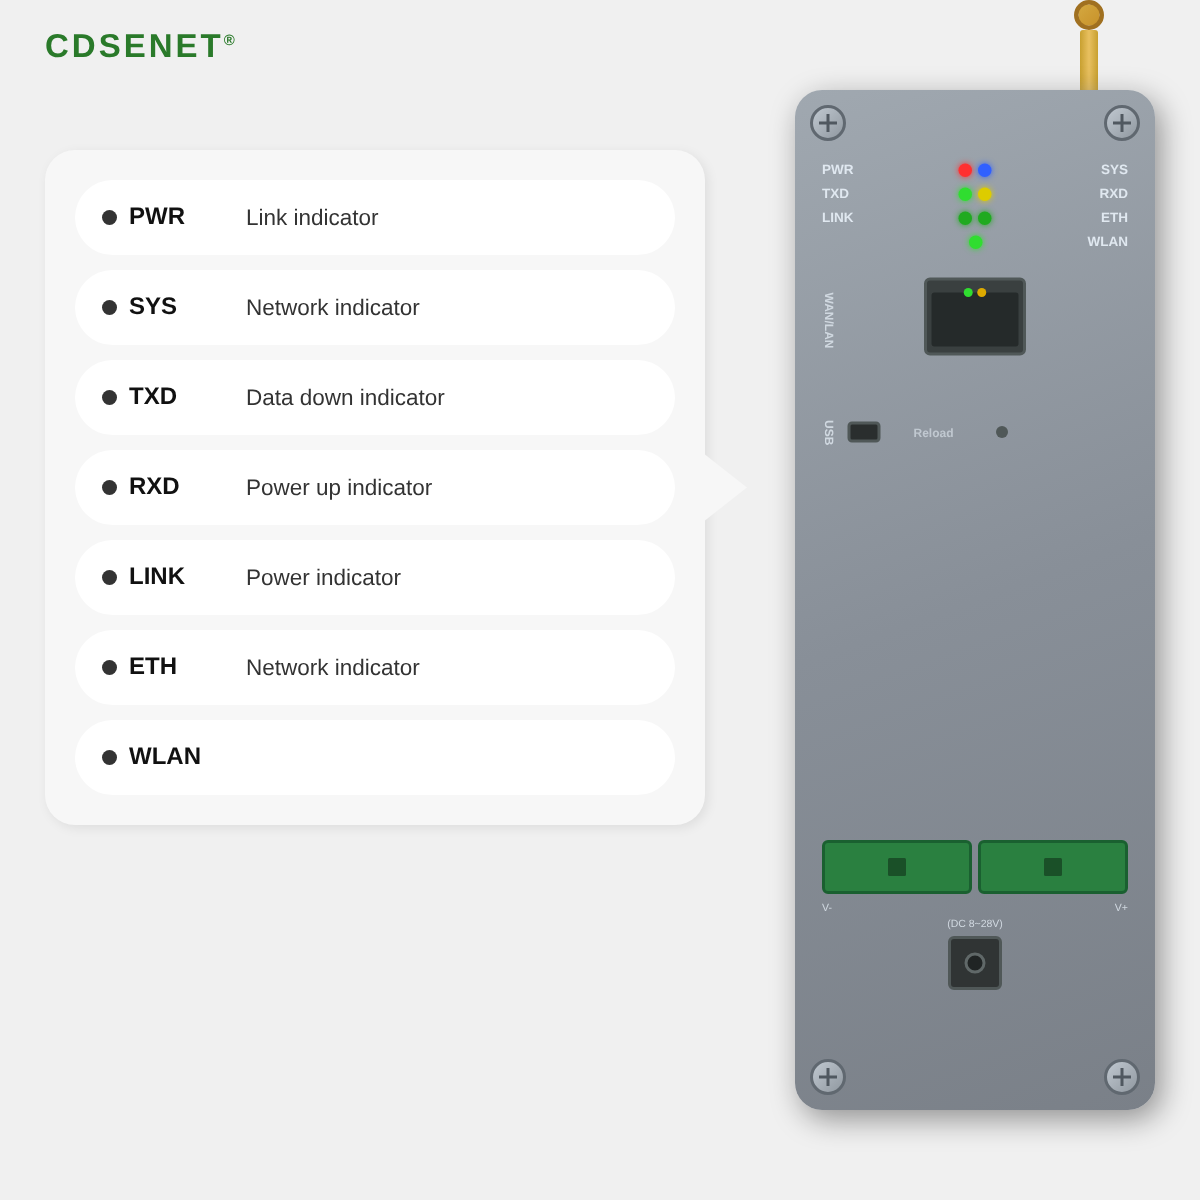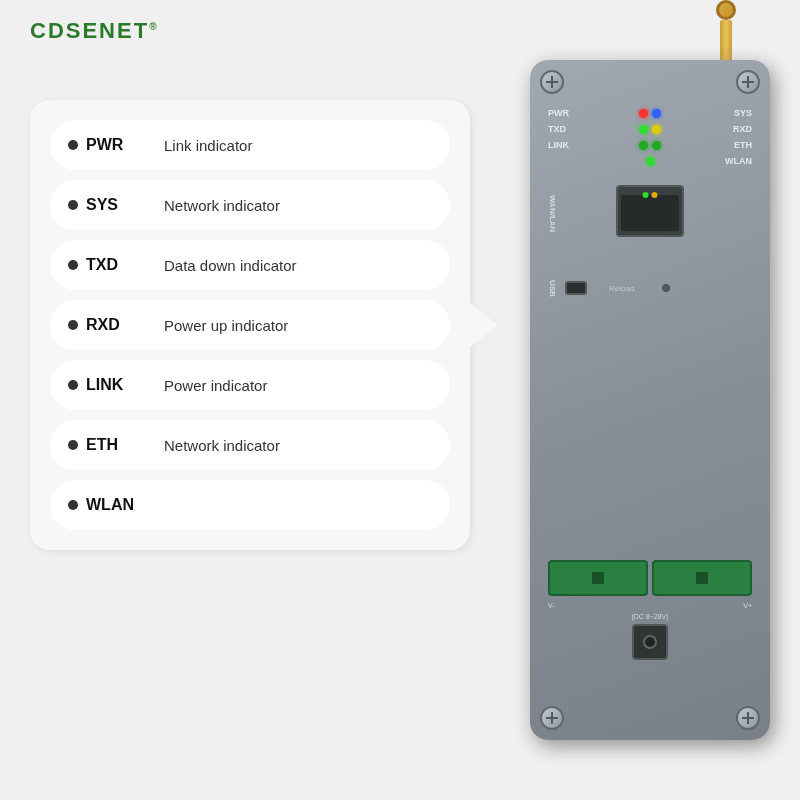--- a/index.html
+++ b/index.html
@@ -470,21 +470,21 @@
           <div class="eth-led" style="background:#30dd30;"></div>
           <div class="eth-led" style="background:#ddaa00;"></div>
         </div>
         <div class="eth-inner"></div>
       </div>
     </div>
 
     <div class="usb-area" style="position:absolute; top:220px; left:18px; display:flex; align-items:center; gap:8px;">
       <span class="usb-label">USB</span>
       <div class="usb-port"></div>
-      <span style="font-size:8px; color:#c0c8d0; margin-left:14px;">Reload</span>
+      <span style="font-size:8px; color:#c0c8d0; margin-left:14px;font-weight:bold;">Reload</span>
       <div class="reload-btn"></div>
     </div>
 
 
     <div class="power-area">
       <div class="terminal-block">
         <div class="terminal terminal-green">
           <div class="terminal-inner"></div>
         </div>
         <div class="terminal terminal-green">

